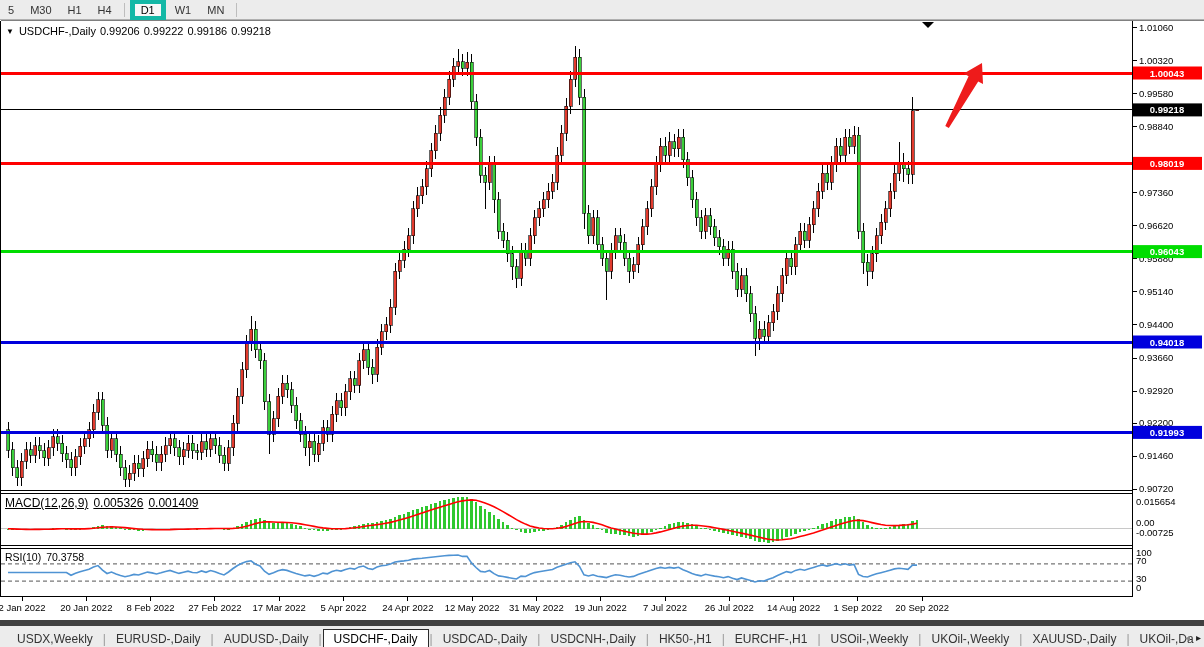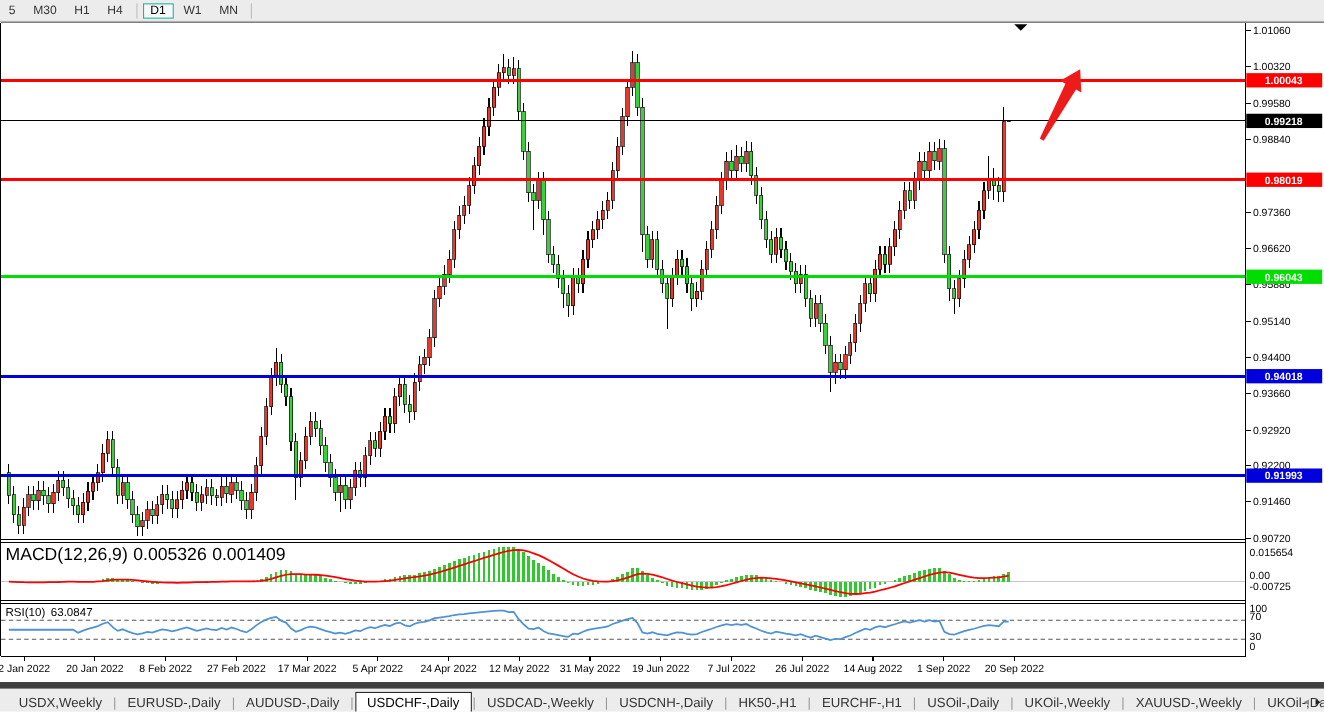--- a/index.html
+++ b/index.html
@@ -1,28 +1,28 @@
 <!DOCTYPE html>
 <html><head>
 <meta charset="utf-8">
 <style>
   html,body{margin:0;padding:0;background:#fff;font-family:"Liberation Sans",sans-serif;}
   #app{position:relative;width:1204px;height:647px;background:#fff;overflow:hidden;}
   
   #toolbar{position:absolute;left:0;top:0;width:1204px;height:19px;background:#ececec;
            border-bottom:1px solid #b0b0b0;display:flex;align-items:center;font-size:11px;color:#333;}
   .pbtn{padding:1px 7px;margin:0 1px;cursor:default;color:#333;}
-  .pbtn.active{background:#f8f8f8;border:1px solid #14b8a6;padding:0 6px;color:#000;}
+  .pbtn.active{background:#f8f8f8;border:5px solid #14b8a6;padding:0 6px;color:#000;}
   .tbsep{width:1px;height:14px;background:#bdbdbd;margin:0 4px;}
   
   .ovl{position:absolute;color:#000;white-space:nowrap;}
   #title{left:6px;top:25px;font-size:11px;}
   #title .dd{font-size:8px;margin-right:5px;vertical-align:1px;}
   #title span{margin-right:4px;}
-  #macdlabel{left:5px;top:496px;font-size:16px;}
+  #macdlabel{left:5px;top:496px;font-size:12px;text-decoration:underline;}
   #macdlabel span{margin-right:5px;}
   #rsilabel{left:5px;top:551px;font-size:10.5px;}
   #rsilabel span{margin-right:5px;}
   
   #tabbar{position:absolute;left:0;top:620px;width:1204px;height:27px;background:#ececec;
           border-top:6px solid #404040;display:flex;align-items:flex-start;overflow:hidden;}
   #tabs{display:flex;align-items:center;padding:3px 0 0 8px;white-space:nowrap;}
   .tab{font-size:12px;color:#333;padding:2px 9px;cursor:default;}
   .tab.active{background:#fff;border:1px solid #2b2b2b;color:#000;padding:2px 10px;}
   .tsep{color:#999;font-size:12px;margin:0 1px;}
@@ -772,52 +772,55 @@
         <text x="729.3" y="611" text-anchor="middle">26 Jul 2022</text>
         <line x1="793.6" y1="596.5" x2="793.6" y2="600.5" stroke="#000" shape-rendering="crispEdges"></line>
         <text x="793.6" y="611" text-anchor="middle">14 Aug 2022</text>
         <line x1="857.9" y1="596.5" x2="857.9" y2="600.5" stroke="#000" shape-rendering="crispEdges"></line>
         <text x="857.9" y="611" text-anchor="middle">1 Sep 2022</text>
         <line x1="922.2" y1="596.5" x2="922.2" y2="600.5" stroke="#000" shape-rendering="crispEdges"></line>
         <text x="922.2" y="611" text-anchor="middle">20 Sep 2022</text>
       </g>
     </svg>
 
+  <div class="ovl" id="title">
+    <span class="dd">▼</span><span>USDCHF-,Daily</span><span>0.99206</span><span>0.99222</span><span>0.99186</span><span>0.99218</span>
+  </div>
 
   <div class="ovl" id="macdlabel">
     <span>MACD(12,26,9)</span><span>0.005326</span><span>0.001409</span>
   </div>
 
   <div class="ovl" id="rsilabel">
-    <span>RSI(10)</span><span>63.0847</span>
+    <span>RSI(10)</span><span>70.3758</span>
   </div>
 
   <div id="tabbar">
     <div id="tabs">
         <span class="tab">USDX,Weekly</span>
         <span class="tsep">|</span>
         <span class="tab">EURUSD-,Daily</span>
         <span class="tsep">|</span>
         <span class="tab">AUDUSD-,Daily</span>
         <span class="tsep">|</span>
         <span class="tab active">USDCHF-,Daily</span>
         <span class="tsep">|</span>
-        <span class="tab">USDCAD-,Weekly</span>
+        <span class="tab">USDCAD-,Daily</span>
         <span class="tsep">|</span>
         <span class="tab">USDCNH-,Daily</span>
         <span class="tsep">|</span>
         <span class="tab">HK50-,H1</span>
         <span class="tsep">|</span>
         <span class="tab">EURCHF-,H1</span>
         <span class="tsep">|</span>
-        <span class="tab">USOil-,Daily</span>
+        <span class="tab">USOil-,Weekly</span>
         <span class="tsep">|</span>
         <span class="tab">UKOil-,Weekly</span>
         <span class="tsep">|</span>
-        <span class="tab">XAUUSD-,Weekly</span>
+        <span class="tab">XAUUSD-,Daily</span>
         <span class="tsep">|</span>
         <span class="tab">UKOil-,Da</span>
       </div>
     <div id="tabarrows">
       <span class="arr" id="arrL">◂</span><span class="arr" id="arrR">▸</span>
     </div>
   </div>
 </div>
 
 </body></html>

